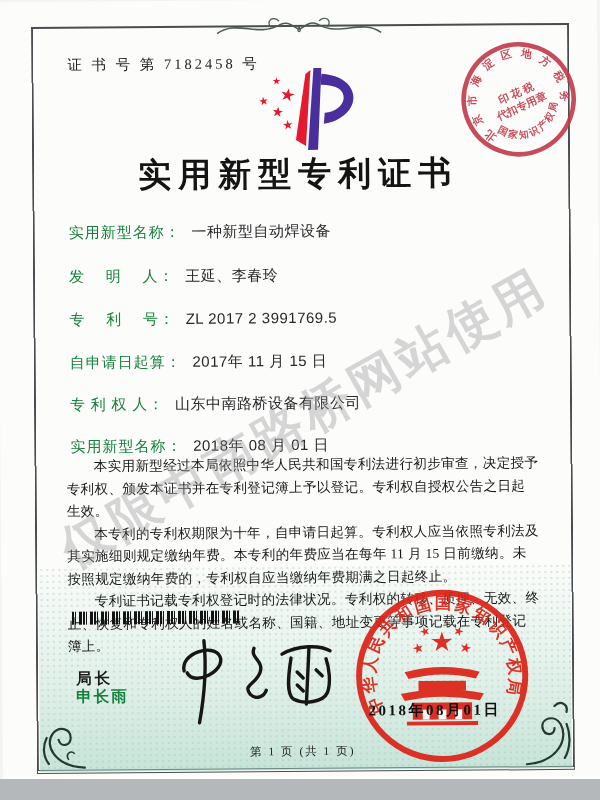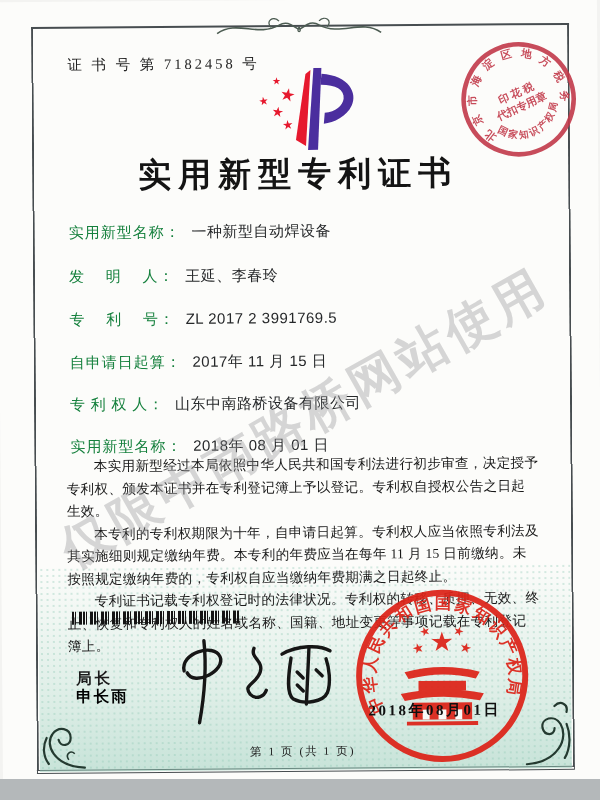--- a/index.html
+++ b/index.html
@@ -29,21 +29,21 @@
   .body-text{position:absolute;left:66px;top:454px;width:472px;font-size:13.6px;
     line-height:22.5px;color:#191919;letter-spacing:.3px;}
   .body-text p{margin:0;text-indent:2em;}
   .barcode{position:absolute;left:70px;top:610px;width:168px;height:13px;
     background:repeating-linear-gradient(90deg,#141414 0px,#141414 2px,transparent 2px,transparent 3.5px,
       #141414 3.5px,#141414 4.5px,transparent 4.5px,transparent 7px,
       #141414 7px,#141414 10px,transparent 10px,transparent 11px);}
   .signer-title{position:absolute;left:74px;top:658px;font-family:Liberation Mono, monospace;
     font-size:15.5px;font-weight:700;letter-spacing:3px;color:#1b1b1b;margin-top:9px;}
   .signer-name{position:absolute;left:74px;top:685px;font-family:"Liberation Sans","DejaVu Sans",sans-serif;
-    font-size:15.5px;font-weight:700;letter-spacing:2px;color:#000000;}
+    font-size:15.5px;font-weight:700;letter-spacing:2px;color:#15803d;}
   .signature{position:absolute;left:168px;top:632px;}
   .seal{position:absolute;left:351px;top:588px;opacity:.93;}
   .seal-date{position:absolute;left:366px;top:702px;font-size:15px;font-weight:700;
     letter-spacing:2.5px;color:#101010;z-index:9;}
   .footer{position:absolute;left:0;right:0;top:744px;text-align:center;font-size:11.5px;
     letter-spacing:2px;color:#222;}
   .watermark{position:absolute;left:64px;top:518px;transform:rotate(-29deg);transform-origin:left center;
     font-family:"Liberation Sans","DejaVu Sans",sans-serif;font-size:50px;font-weight:700;
     letter-spacing:5px;white-space:nowrap;color:rgba(150,150,153,.38);z-index:6;}
   .scan-strip{position:absolute;left:0;top:779px;width:600px;height:21px;background:#b4b8ba;}

